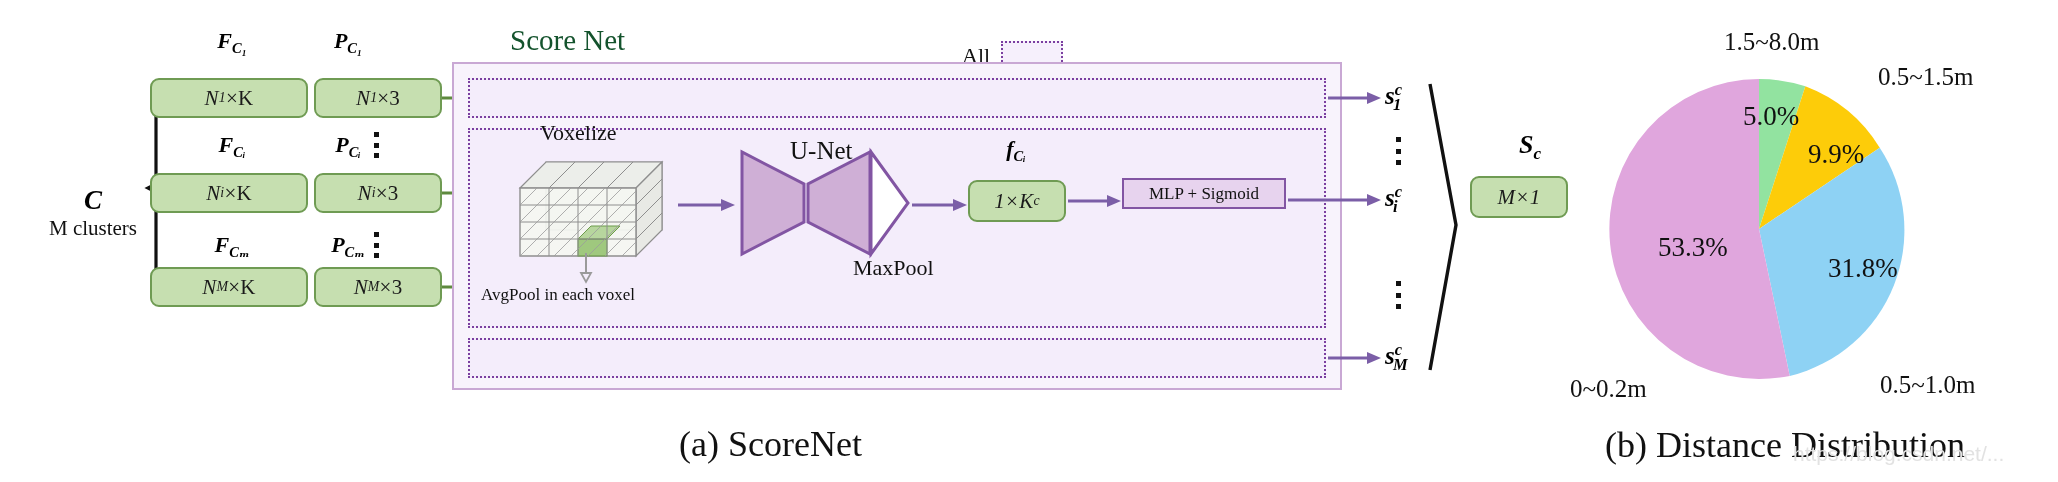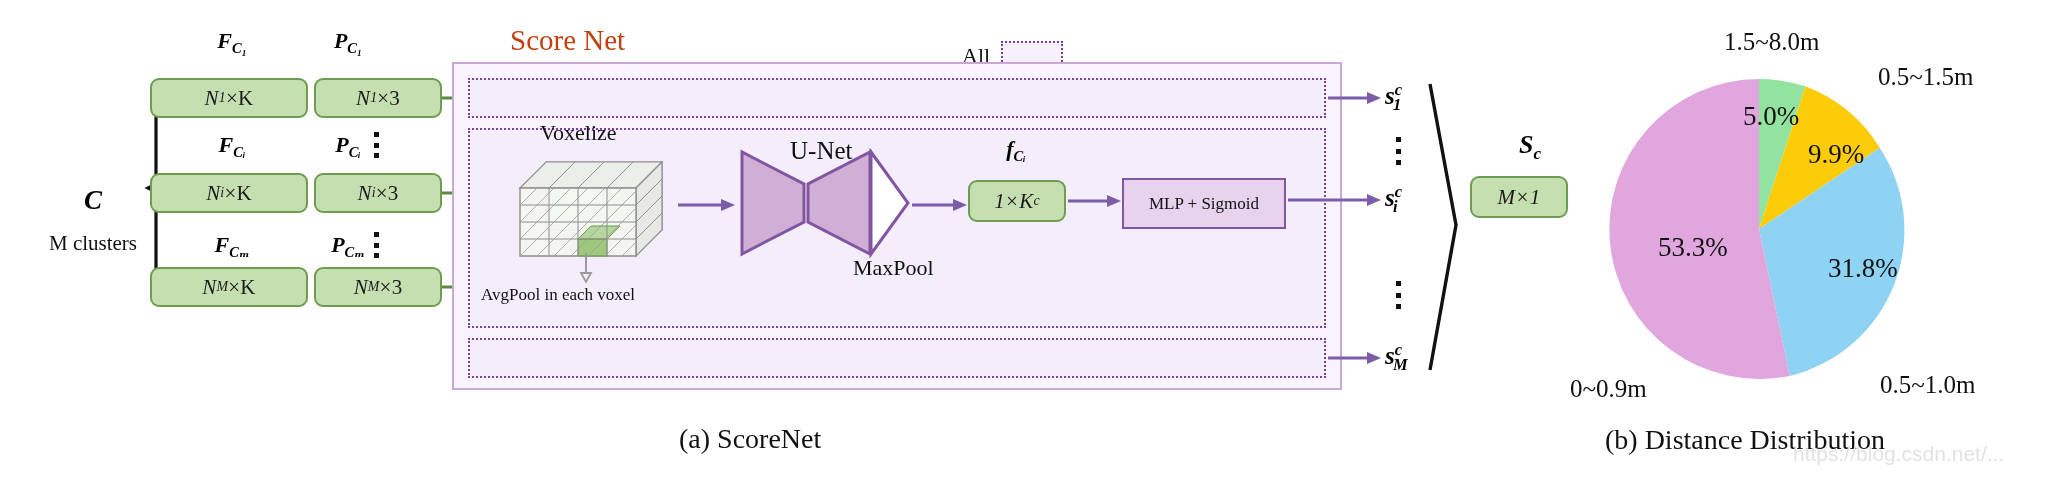--- a/index.html
+++ b/index.html
@@ -29,32 +29,32 @@
   .mlab sub{font-weight:bold;}
 
   
   .scorenet-panel{
     border:2px solid #c9a8d4;background:#f8f3fc;box-sizing:border-box;
   }
   .dotted-row{
     border:2.4px dotted #7b3fa0;background:#f4edfb;box-sizing:border-box;
   }
   .scorenet-title{
-    font-size:29px;color:#c2410c;white-space:nowrap;
+    font-size:29px;color:#14532d;white-space:nowrap;
   }
   .legend-txt{font-size:22px;white-space:nowrap;}
   .legend-swatch{
     width:62px;height:29px;border:2.4px dotted #7b3fa0;background:#f6f0fc;
     display:inline-block;vertical-align:middle;box-sizing:border-box;
   }
 
   
   .plain{font-size:22px;white-space:nowrap;color:#111;}
   .plain-sm{font-size:17px;white-space:nowrap;color:#111;}
-  .caption{font-size:28px;white-space:nowrap;color:#111;}
+  .caption{font-size:36px;white-space:nowrap;color:#111;}
 
   
   .mlpbox{
     background:#e7d3ee;border:2.4px solid #8255a3;
     display:flex;align-items:center;justify-content:center;
     font-size:17px;color:#111;box-sizing:border-box;white-space:nowrap;
   }
 
   
   .vdots{
@@ -69,21 +69,21 @@
     font-size:21px;color:#e2e2e2;white-space:nowrap;
     font-family:"Liberation Sans",sans-serif;
   }
   svg{display:block;overflow:visible;}
 </style>
 </head>
 <body>
 
 <div class="abs" style="left:38px;top:185px;width:110px;text-align:center;">
   <div class="mlab" style="font-size:27px;">C</div>
-  <div class="plain" style="font-size:21px;margin-top:15px;">M clusters</div>
+  <div class="plain" style="font-size:21px;margin-top:0;">M clusters</div>
 </div>
 
 <div class="abs" style="left:146px;top:84px;">
   <svg width="26" height="208" viewBox="0 0 26 208">
     <path d="M22 3 L10 3 L10 100 L2 104 L10 108 L10 205 L22 205" fill="none" stroke="#111" stroke-width="3.2"></path>
   </svg>
 </div>
 
 <div class="abs mlab" style="left:172px;top:28px;width:120px;text-align:center;">
   <span>F</span><sub>C₁</sub>
@@ -266,21 +266,21 @@
     <sub>c</sub>
 </div>
 
 <div class="abs" style="left:1068px;top:192px;">
   <svg width="54" height="18" viewBox="0 0 54 18">
     <line x1="0" y1="9" x2="40" y2="9" stroke="#7b5ea7" stroke-width="3"></line>
     <polygon points="39,3 53,9 39,15" fill="#7b5ea7"></polygon>
   </svg>
 </div>
 
-<div class="abs mlpbox" style="left:1122px;top:178px;width:164px;height:51px;">MLP + Sigmoid</div>
+<div class="abs mlpbox" style="left:1122px;top:178px;width:164px;height:31px;">MLP + Sigmoid</div>
 
 <div class="abs" style="left:1328px;top:89px;">
   <svg width="56" height="18" viewBox="0 0 56 18">
     <line x1="0" y1="9" x2="40" y2="9" stroke="#7b5ea7" stroke-width="3"></line>
     <polygon points="39,3 53,9 39,15" fill="#7b5ea7"></polygon>
   </svg>
 </div>
 <div class="abs" style="left:1288px;top:191px;">
   <svg width="96" height="18" viewBox="0 0 96 18">
     <line x1="0" y1="9" x2="80" y2="9" stroke="#7b5ea7" stroke-width="3"></line>
@@ -324,21 +324,21 @@
 <div class="abs mlab" style="left:1474px;top:130px;width:112px;text-align:center;font-size:26px;">
   <span>S</span><sub>c</sub>
 </div>
 <div class="abs gbox" style="left:1470px;top:176px;width:98px;height:42px;">M×1</div>
 
 <div class="abs caption" style="left:679px;top:423px;">(a) ScoreNet</div>
 
 <div class="abs pielab" style="left:1724px;top:28px;">1.5~8.0m</div>
 <div class="abs pielab" style="left:1878px;top:63px;">0.5~1.5m</div>
 <div class="abs pielab" style="left:1880px;top:371px;">0.5~1.0m</div>
-<div class="abs pielab" style="left:1570px;top:375px;">0~0.9m</div>
+<div class="abs pielab" style="left:1570px;top:375px;">0~0.2m</div>
 
 <div class="abs" style="left:1604px;top:74px;">
   <svg width="310" height="310" viewBox="0 0 310 310">
 
     <path d="M155 155 L155 5 A150 150 0 0 1 201.35 12.33 Z" fill="#92e3a0"></path>
     <path d="M155 155 L201.35 12.33 A150 150 0 0 1 275.76 73.72 Z" fill="#fdcc09"></path>
     <path d="M155 155 L275.76 73.72 A150 150 0 0 1 185.75 301.89 Z" fill="#8ed2f4"></path>
     <path d="M155 155 L185.75 301.89 A150 150 0 1 1 155 5 Z" fill="#e0a6dd"></path>
   </svg>
 </div>

